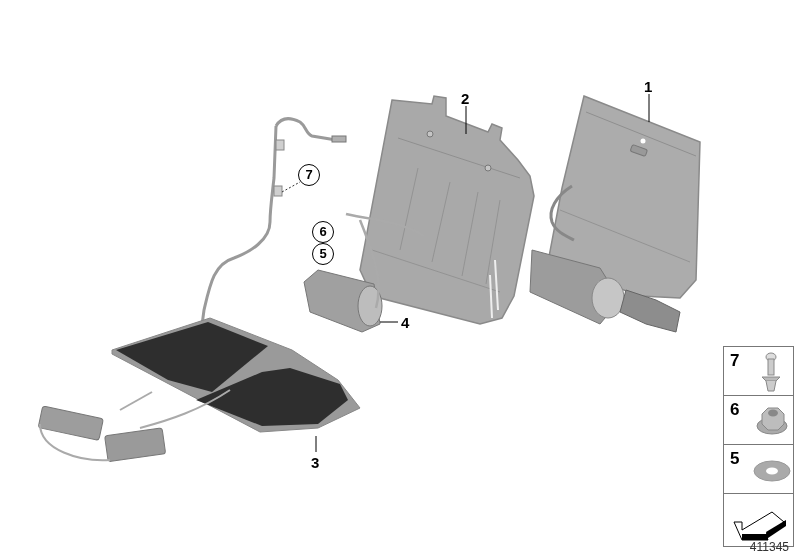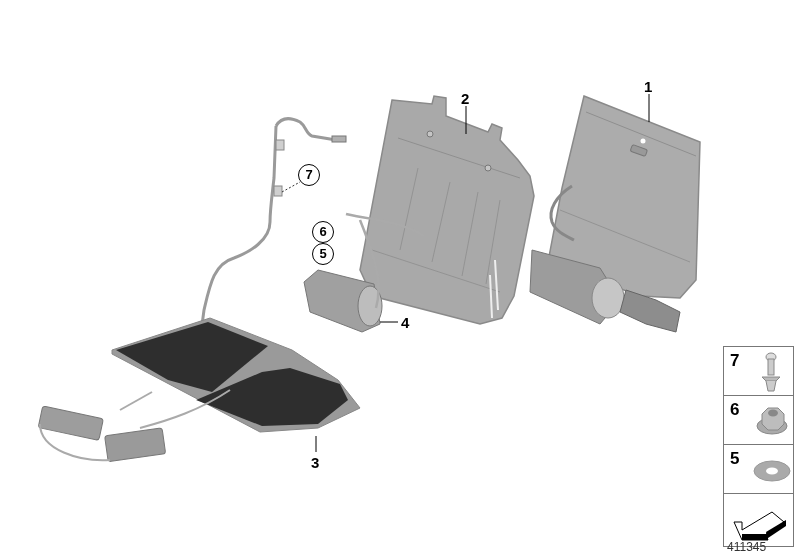--- a/index.html
+++ b/index.html
@@ -5,21 +5,21 @@
   html, body { margin: 0; padding: 0; background: #ffffff; }
   body { width: 800px; height: 560px; position: relative; overflow: hidden; font-family: "Liberation Sans", sans-serif; }
   .abs { position: absolute; }
   .callout { position: absolute; font-weight: bold; font-size: 15px; color: #000; line-height: 1; }
   .circ { position: absolute; width: 20px; height: 20px; border: 1.5px solid #000; border-radius: 50%; font-weight: bold; font-size: 13px; text-align: center; line-height: 20px; color: #000; background: #fff; }
   svg.art { position: absolute; left: 0; top: 0; }
   .legend { position: absolute; left: 723px; top: 346px; width: 69px; border: 1px solid #777; background: #fff; }
   .legend-cell { position: relative; height: 48px; border-bottom: 1px solid #777; }
   .legend-cell:last-child { border-bottom: none; height: 52px; }
   .legend-num { position: absolute; left: 6px; top: 4px; font-weight: bold; font-size: 17px; color: #000; }
-  .diagram-id { position: absolute; left: 727px; top: 540px; font-size: 12px; color: #333; width: 62px; text-align: left; }
+  .diagram-id { position: absolute; left: 727px; top: 540px; font-size: 12px; color: #333; width: 62px; text-align: right; }
 </style>
 </head>
 <body>
 
 <svg class="art" width="800" height="560" viewBox="0 0 800 560">
 
   <g>
     <path d="M392,100 L432,104 L434,96 L446,98 L446,116 L488,132 L492,124 L502,128 L500,140 L518,160 L530,176 L534,196 L514,296 L502,318 L480,324 L372,296 L360,270 Z" fill="#a9a9a9" stroke="#8a8a8a" stroke-width="1.5"></path>
     <path d="M398,138 L520,178" stroke="#8f8f8f" stroke-width="1" fill="none"></path>
     <path d="M418,168 L400,250 M450,182 L432,262 M478,192 L462,276 M500,200 L486,284" stroke="#939393" stroke-width="1" fill="none"></path>

